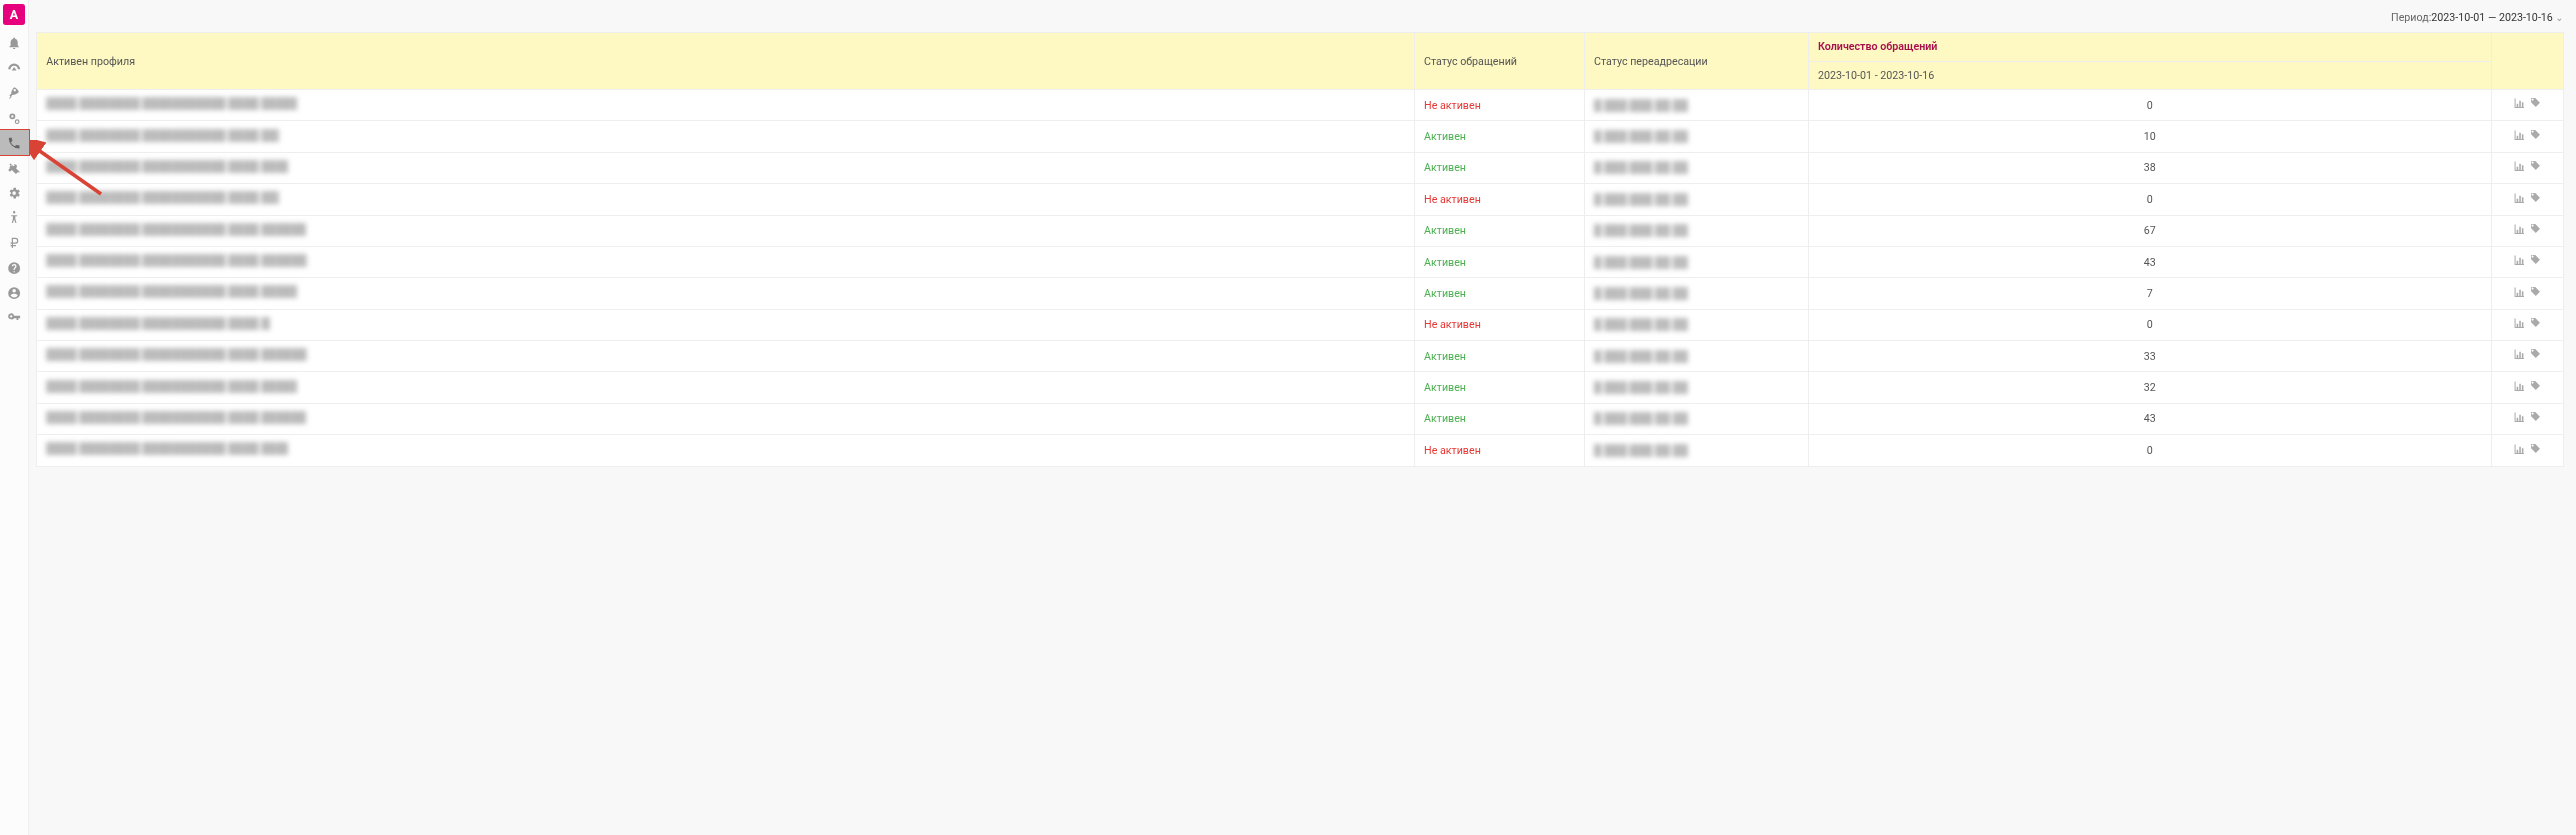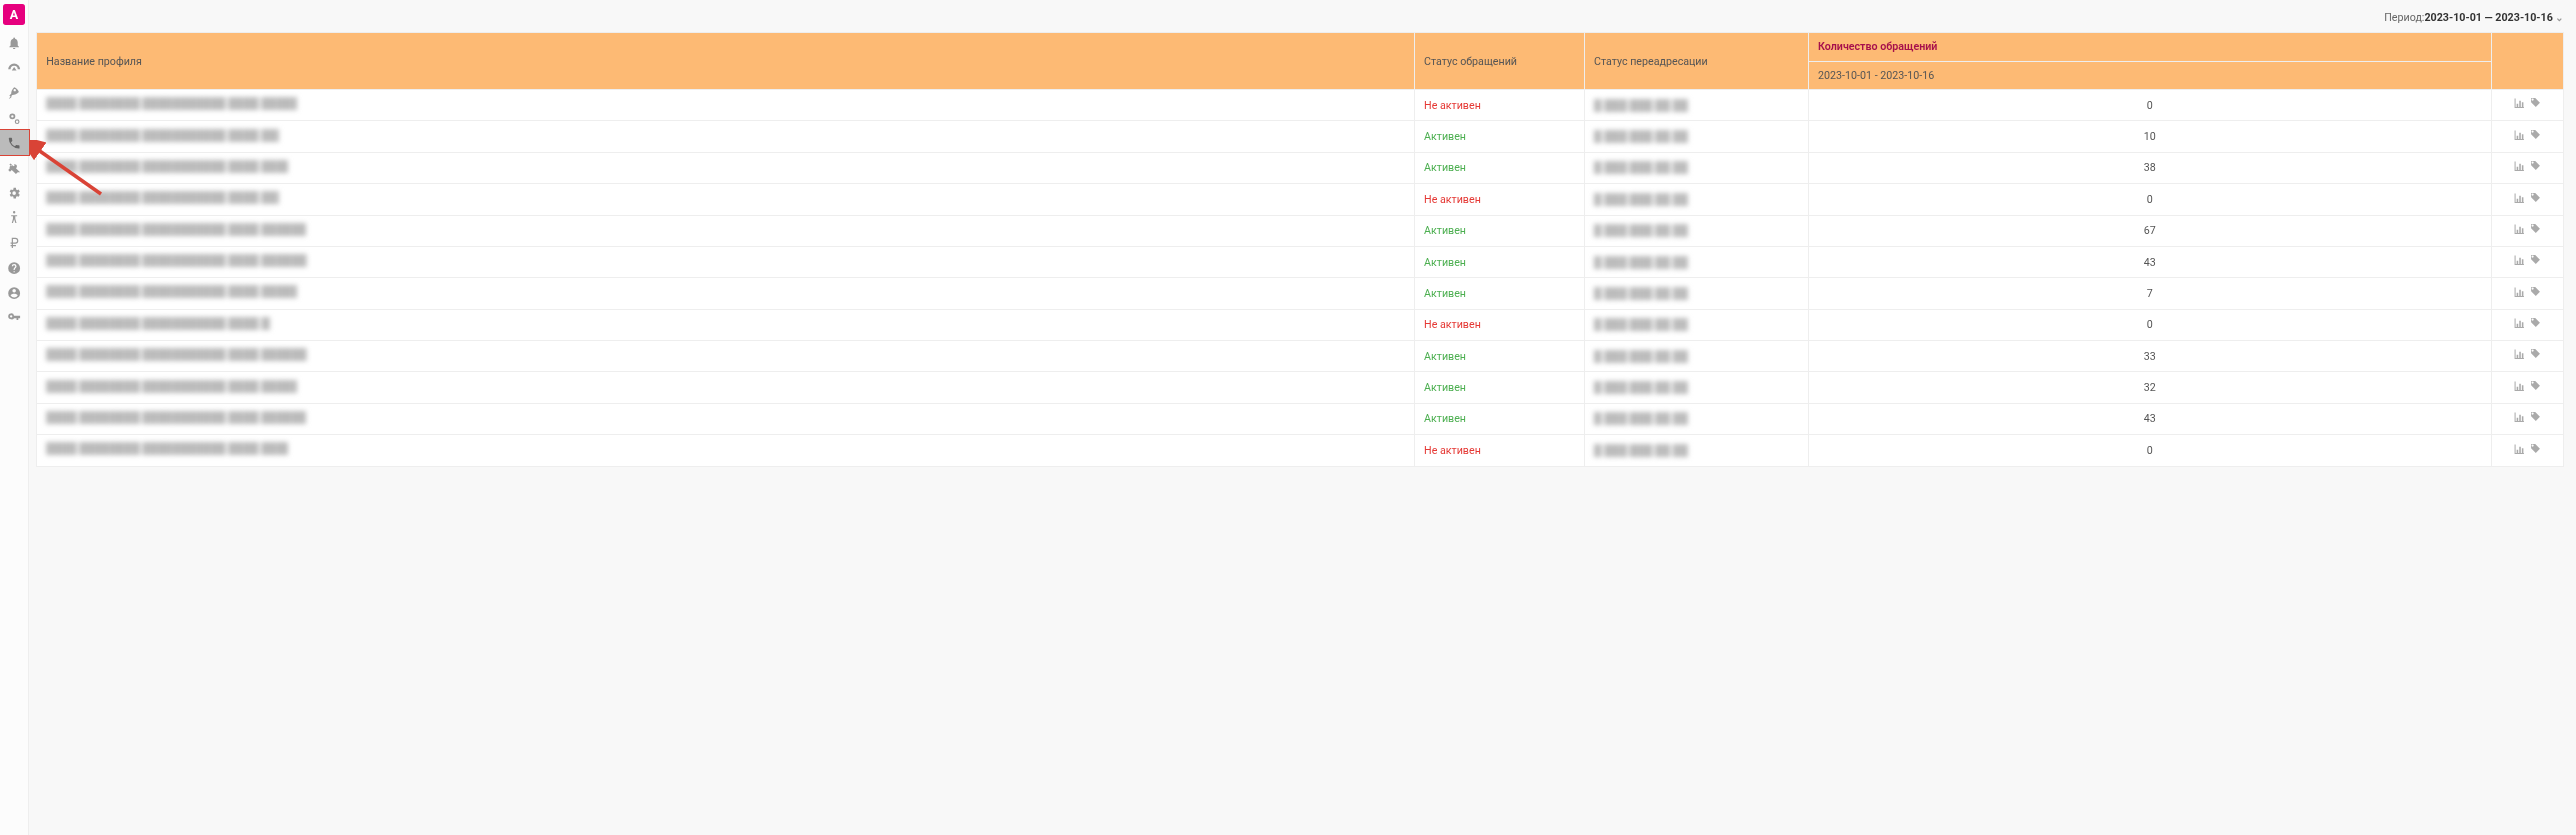--- a/index.html
+++ b/index.html
@@ -11,27 +11,27 @@
 .sidebar .nav-item { width:29px; height:25px; display:flex; align-items:center; justify-content:center; cursor:pointer; }
 .sidebar .nav-item svg { width:14.3px; height:14.3px; fill:#999; }
 .sidebar .nav-item.active { background:#bbb; outline:1.8px solid #d94336; outline-offset:-0.9px; }
 .sidebar .nav-item.active svg { fill:#666; }
 .sidebar .nav-item:first-of-type svg { fill:#e6007e; } 
 
 
 .main { margin-left:29px; padding:7.2px 12.5px 7.2px 7.2px; }
 .top-bar { display:flex; justify-content:flex-end; align-items:center; height:21.5px; margin-bottom:3.6px; font-size:10.7px; color:#666; }
 .top-bar .period-label { margin-right:0; }
-.top-bar .period-value { font-weight:bold; color:#333; cursor:pointer;text-align:right; }
+.top-bar .period-value { font-weight:normal; color:#333; cursor:pointer;text-align:right; }
 .top-bar .period-value::after { content:" ⌄"; color:#999; font-size:9.8px; }
 
 
 .tbl { width:100%; background:#fff; border:0.9px solid #e6e6e6; border-collapse:collapse; }
 .tbl th, .tbl td { border:0.9px solid #eee; padding:7.2px 9px; text-align:left; vertical-align:middle; font-weight:normal; }
-.tbl thead th { background:#fdba74; color:#555; font-size:10.7px;margin-top:32px; }
+.tbl thead th { background:#fef9c3; color:#555; font-size:10.7px;margin-top:32px; }
 .tbl thead th.sorted { color:#a6104c; font-weight:600; }
 .tbl tbody tr { height:30px; }
 .tbl td.center { text-align:center; }
 .tbl td.actions { text-align:center; width:72px; }
 .tbl td.actions svg { width:12.5px; height:12.5px; fill:#aaa; cursor:pointer; margin:0 1.8px; }
 .status-active { color:#4caf50; }
 .status-inactive { color:#e53935; }
 
 
 .blur { filter:blur(2.7px); color:#bbb; user-select:none; white-space:nowrap; overflow:hidden; }
@@ -117,21 +117,21 @@
 
 <div class="main">
   <div class="top-bar">
     <span class="period-label">Период:</span>
     <span class="period-value">2023-10-01 — 2023-10-16</span>
   </div>
 
   <table class="tbl">
     <thead>
       <tr>
-        <th rowspan="2">Название профиля</th>
+        <th rowspan="2">Активен профиля</th>
         <th rowspan="2" style="width:170px">Статус обращений</th>
         <th rowspan="2" style="width:224px">Статус переадресации</th>
         <th class="sorted">Количество обращений</th>
         <th rowspan="2" style="width:72px"></th>
       </tr>
       <tr>
         <th class="center">2023-10-01 - 2023-10-16</th>
       </tr>
     </thead>
     <tbody id="tbody">

